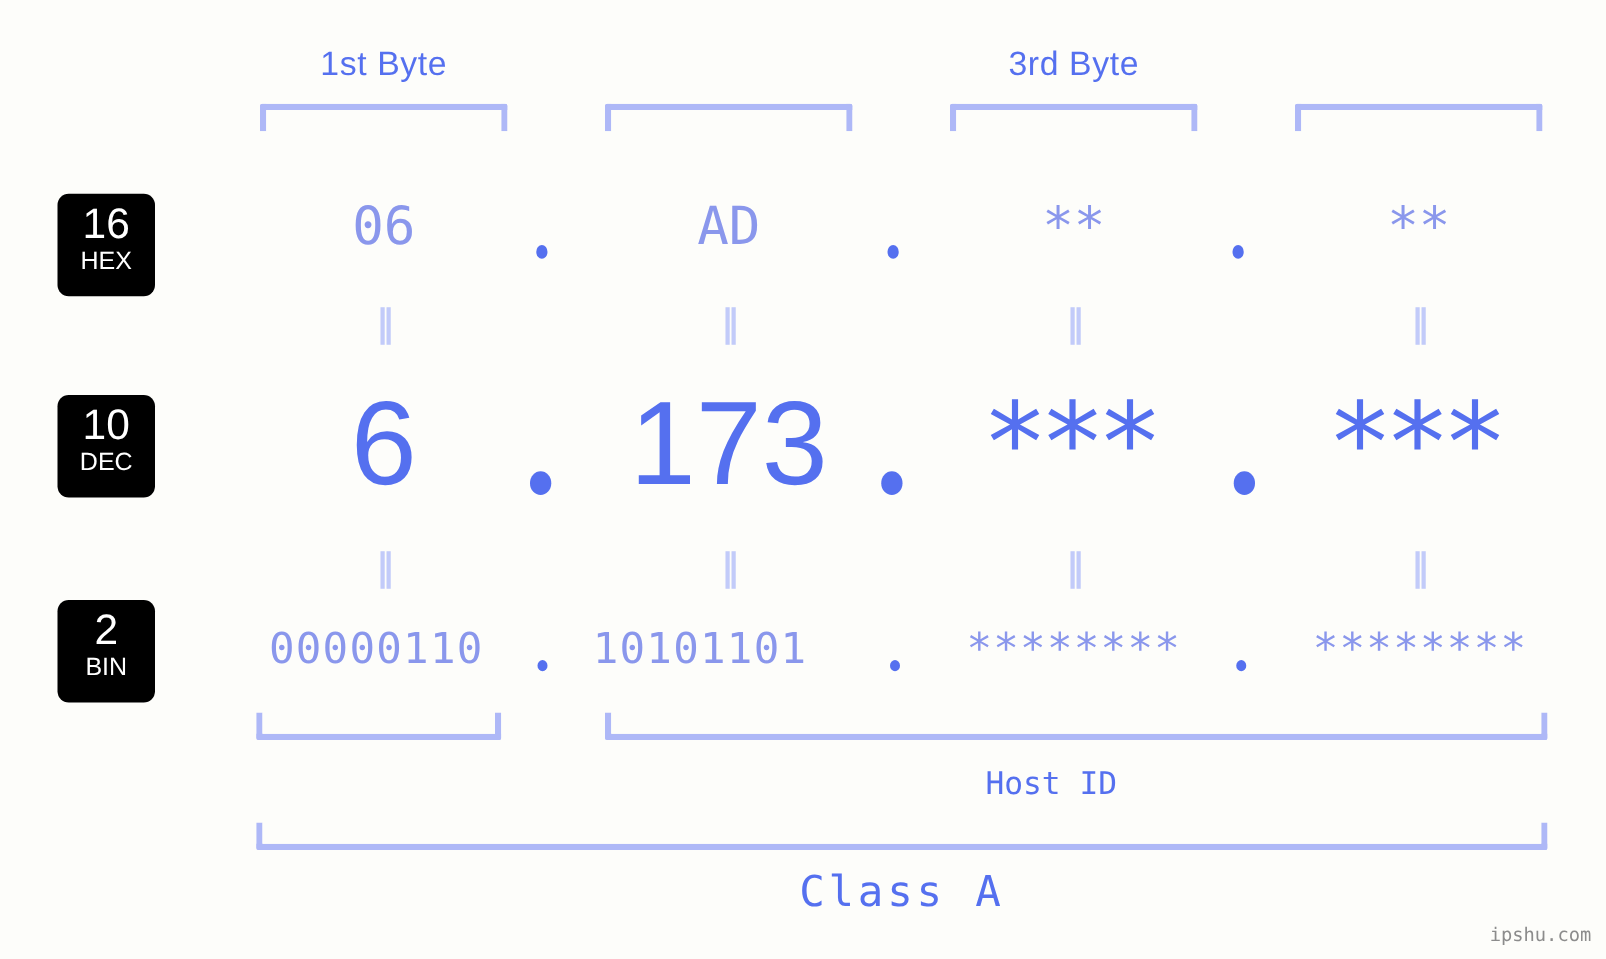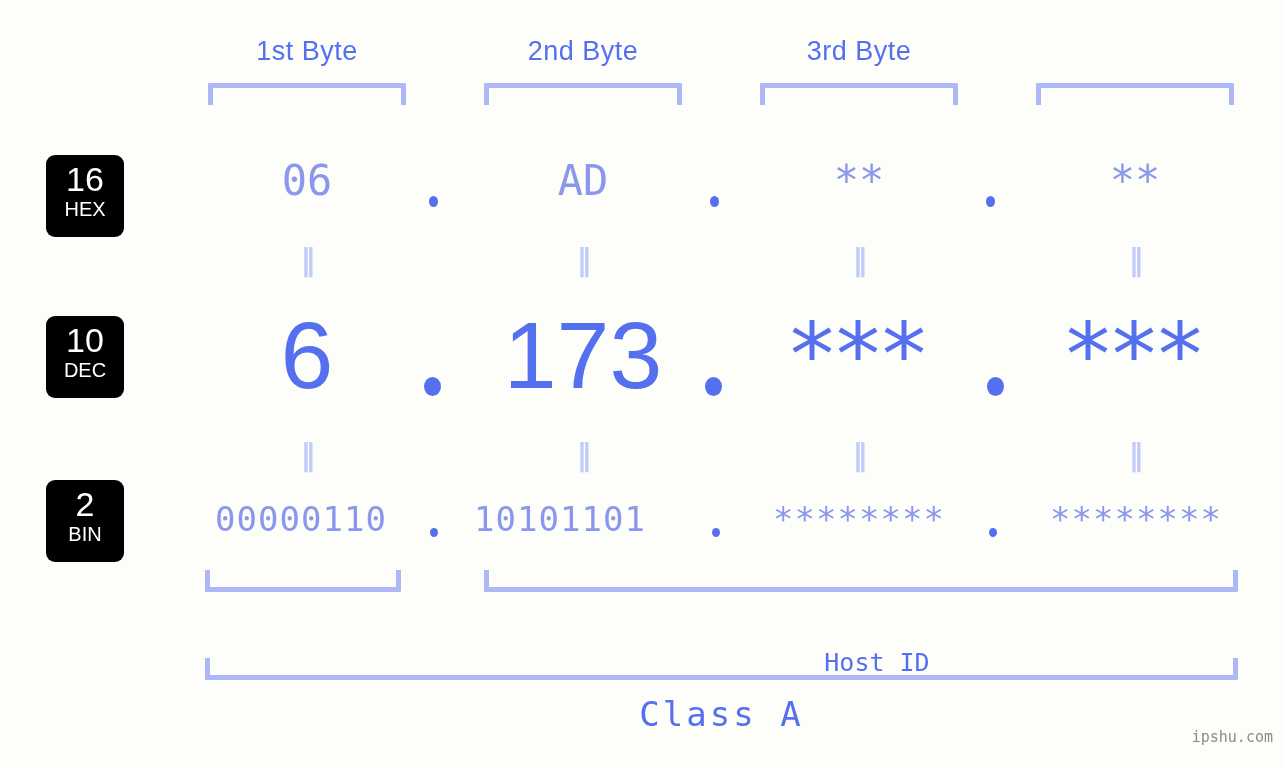--- a/index.html
+++ b/index.html
@@ -181,34 +181,33 @@
     font-size: 34px;
     line-height: 40px;
     letter-spacing: 3px;
     white-space: nowrap;
   }
 
   
   .watermark {
     position: absolute;
     right: 12px;
-    bottom: 21px;
+    bottom: 10px;
     color: #8c8c8c;
     font-family: "DejaVu Sans Mono", monospace;
     font-size: 15px;
     line-height: 18px;
   }
 </style>
 </head>
 <body>
 
 <div id="stage">
 
   <div class="byte-header" style="left:208px; width:198px;">1st Byte</div>
-  <div class="byte-header" style="left:484px; width:198px;">2nd Byte</div>
   <div class="byte-header" style="left:760px; width:198px;">3rd Byte</div>
 
   <div class="bracket-top" style="left:208px; top:83px; width:198px;"></div>
   <div class="bracket-top" style="left:484px; top:83px; width:198px;"></div>
   <div class="bracket-top" style="left:760px; top:83px; width:198px;"></div>
   <div class="bracket-top" style="left:1036px; top:83px; width:198px;"></div>
 
   <div class="base-badge" style="top:155px; height:82px;">
     <span class="num">16</span>
     <span class="lbl">HEX</span>
@@ -252,20 +251,20 @@
   <div class="bin-dot" style="left:430px;"></div>
   <div class="val bin-val" style="left:461px; width:198px;">10101101</div>
   <div class="bin-dot" style="left:712px;"></div>
   <div class="val bin-val" style="left:760px; width:198px;">********</div>
   <div class="bin-dot" style="left:989px;"></div>
   <div class="val bin-val" style="left:1037px; width:198px;">********</div>
 
   <div class="bracket-bottom" style="left:205px; top:570px; width:196px;"></div>
   <div class="bracket-bottom" style="left:484px; top:570px; width:754px;"></div>
 
-  <div class="id-label" style="left:500px; top:612px; width:754px;margin-top:36px;">Host ID</div>
+  <div class="id-label" style="left:464px; top:612px; width:754px;">Host ID</div>
 
   <div class="bracket-bottom" style="left:205px; top:658px; width:1033px;"></div>
   <div class="class-label" style="left:205px; top:694px; width:1033px;">Class A</div>
 
   <div class="watermark">ipshu.com</div>
 
 </div>
 
 </body></html>

